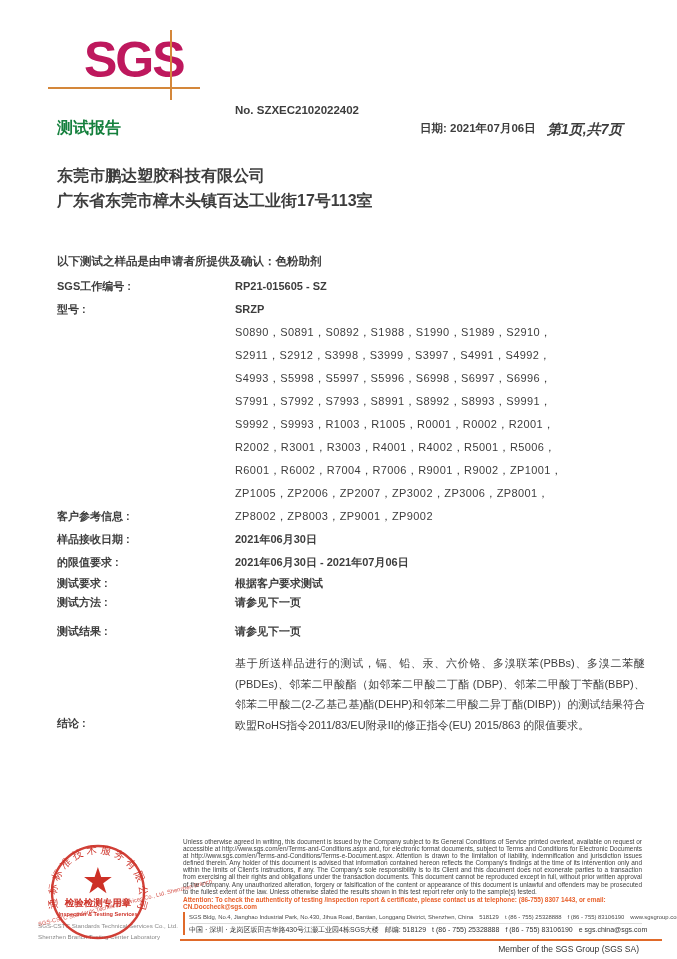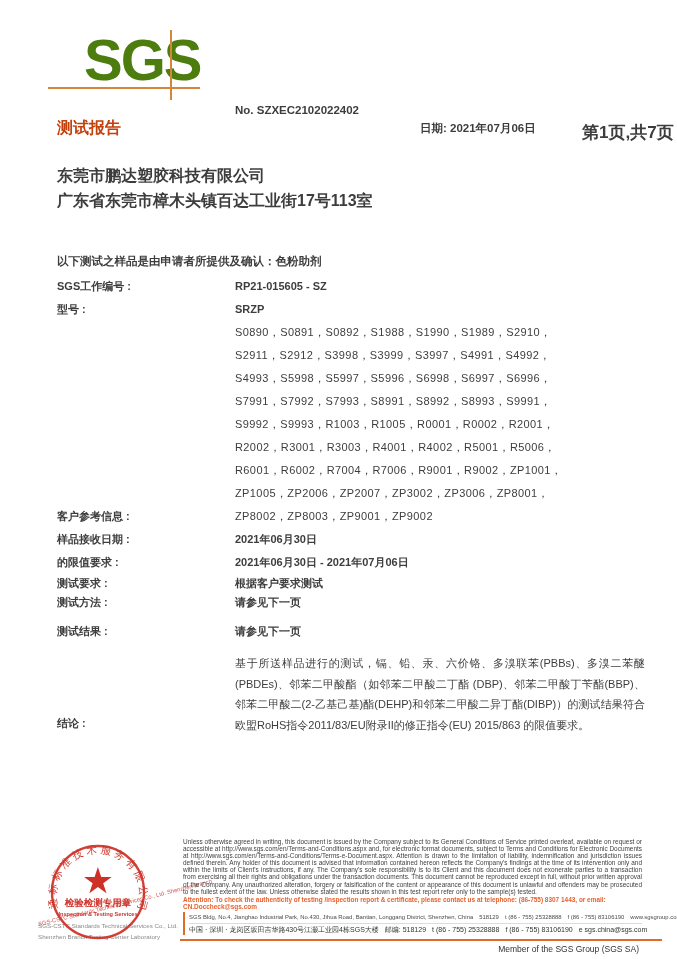--- a/index.html
+++ b/index.html
@@ -8,29 +8,29 @@
     width:677px;height:959px;
     margin:0 auto;
     background:#ffffff;
     font-family:"Liberation Sans","DejaVu Sans",sans-serif;
     color:#3d3d3d;
     overflow:hidden;
   }
   
   .logo-text{
     position:absolute;left:84px;top:34px;
-    font-size:58px;font-weight:bold;color:#4d7c0f;
+    font-size:50px;font-weight:bold;color:#be185d;
     letter-spacing:-2px;line-height:52px;
   }
   .cross-v{position:absolute;left:170px;top:30px;width:2px;height:70px;background:#d4873a;}
   .cross-h{position:absolute;left:48px;top:87px;width:152px;height:2px;background:#d4873a;}
-  .doc-title{position:absolute;left:57px;top:118px;font-size:16px;font-weight:bold;color:#c2410c;}
+  .doc-title{position:absolute;left:57px;top:118px;font-size:16px;font-weight:bold;color:#15803d;}
   .report-no{position:absolute;left:235px;top:104px;font-size:11.5px;font-weight:bold;}
   .report-date{position:absolute;left:420px;top:121px;font-size:11.5px;font-weight:bold;}
-  .page-count{position:absolute;left:582px;top:121px;font-size:17px;font-weight:bold;}
+  .page-count{position:absolute;left:547px;top:121px;font-size:14px;font-weight:bold;font-style:italic;}
   
   .applicant{position:absolute;left:57px;top:163px;}
   .applicant div{font-size:16px;font-weight:bold;line-height:25px;}
   
   .main{position:absolute;left:57px;top:249px;right:32px;}
   .statement{font-size:11.5px;font-weight:bold;line-height:24px;margin-bottom:2px;}
   .field-row{display:flex;align-items:flex-end;}
   .field-label{width:178px;flex:0 0 178px;font-size:11px;font-weight:bold;line-height:23px;}
   .field-value{flex:1;font-size:11px;font-weight:bold;line-height:23px;}
   .field-value.normal{font-weight:normal;}

